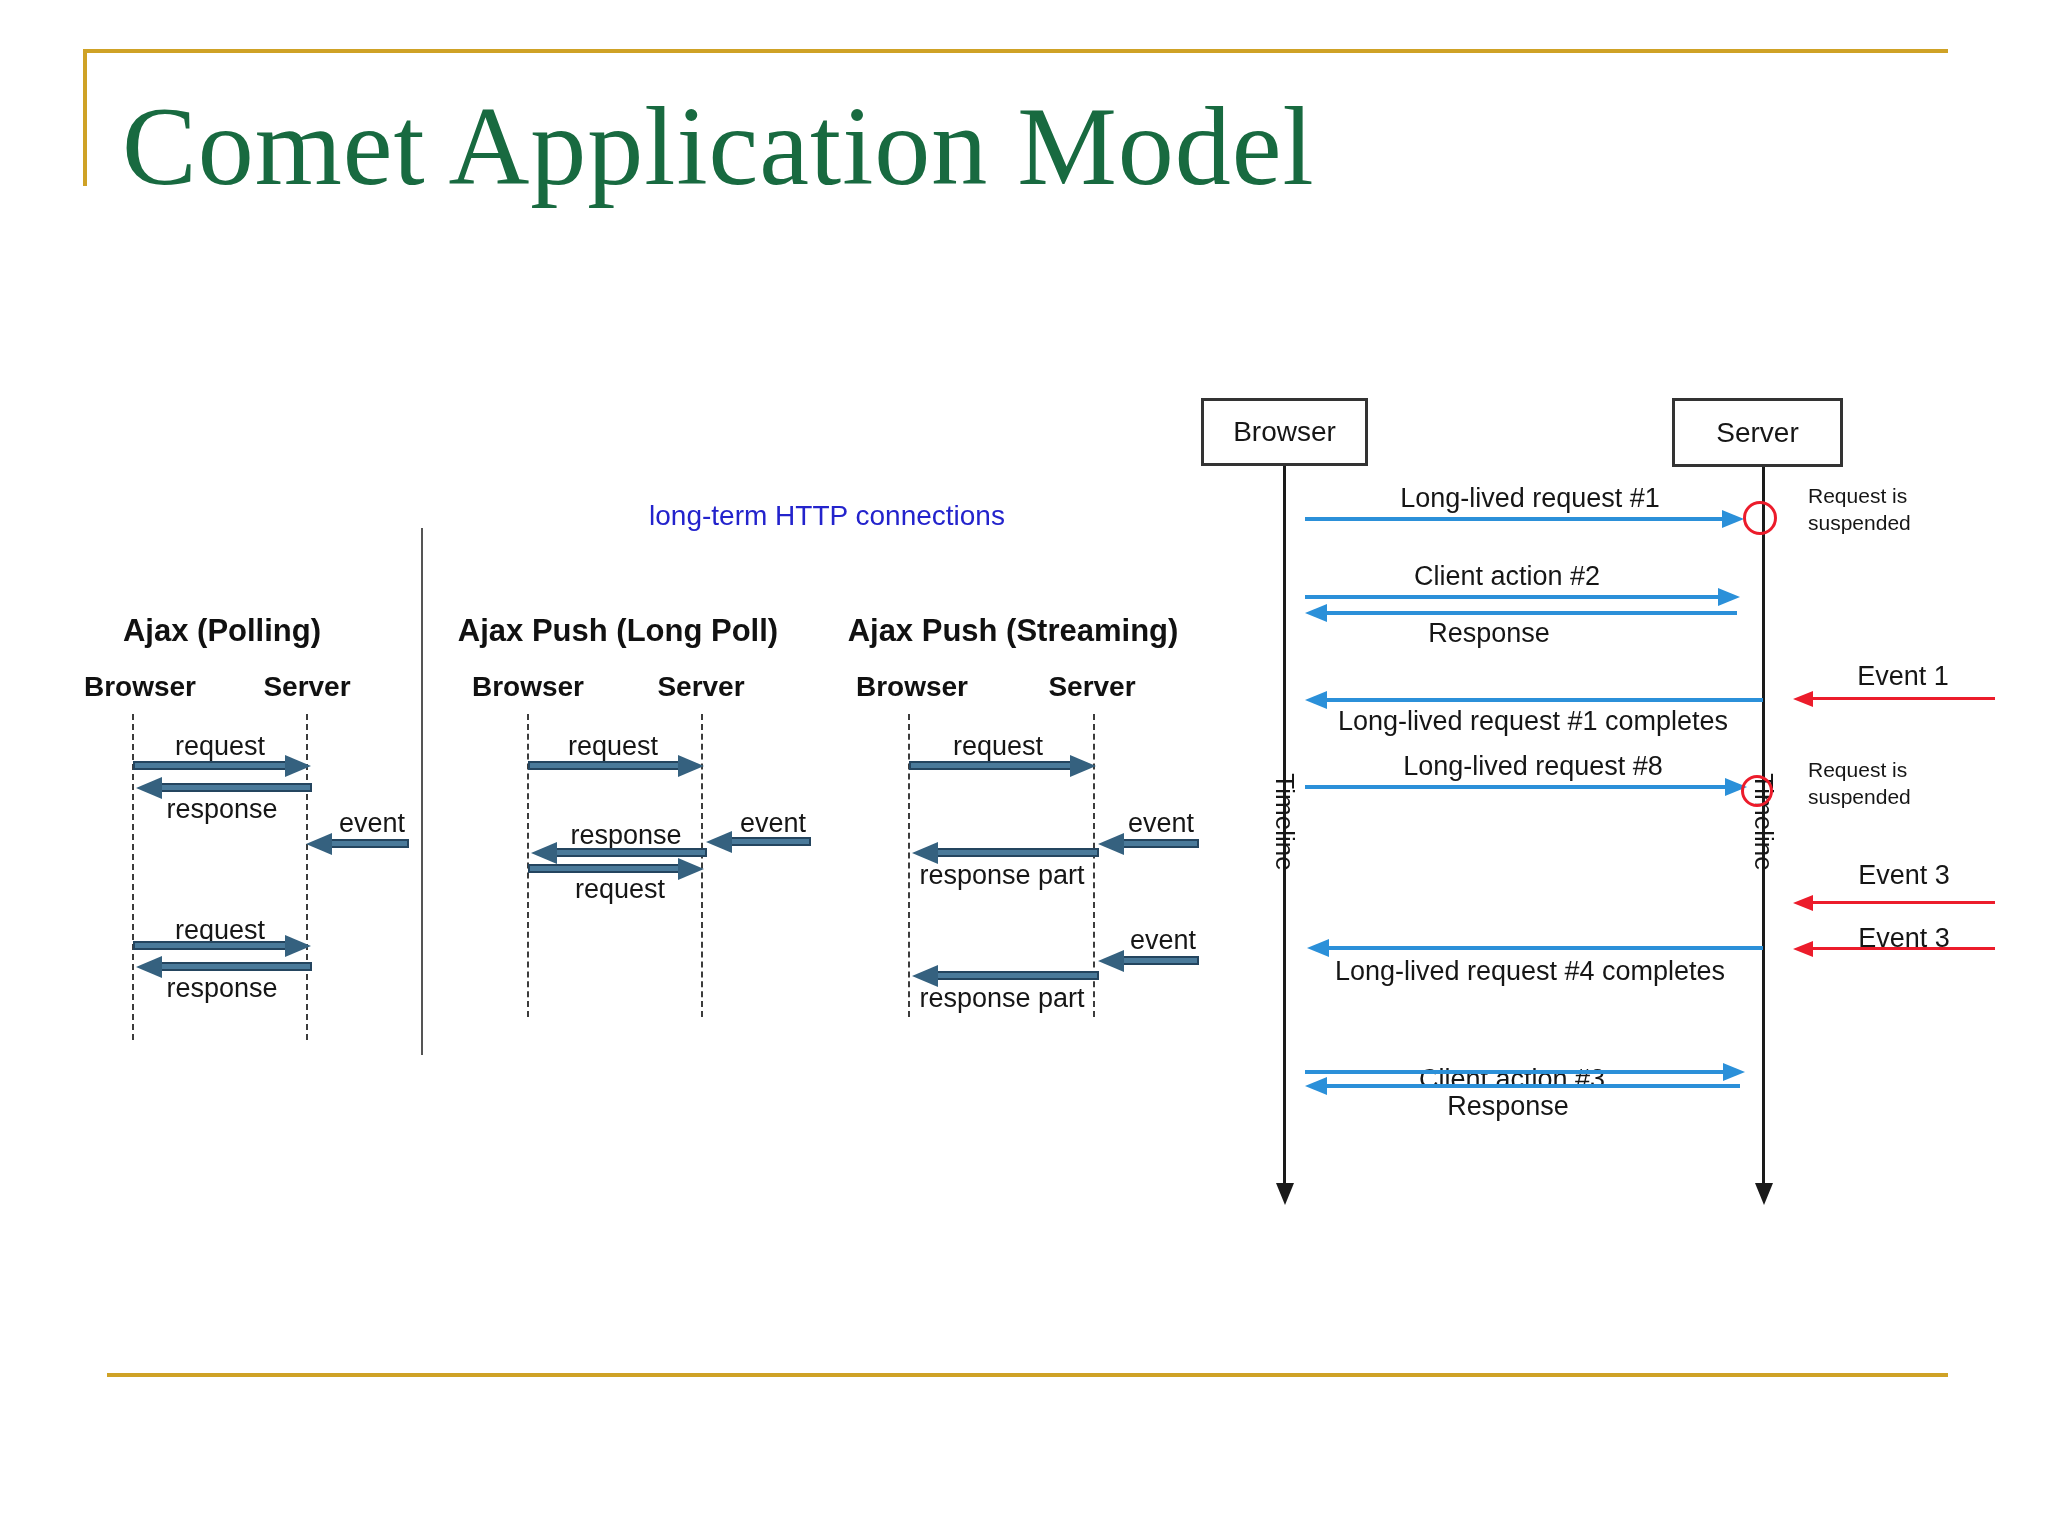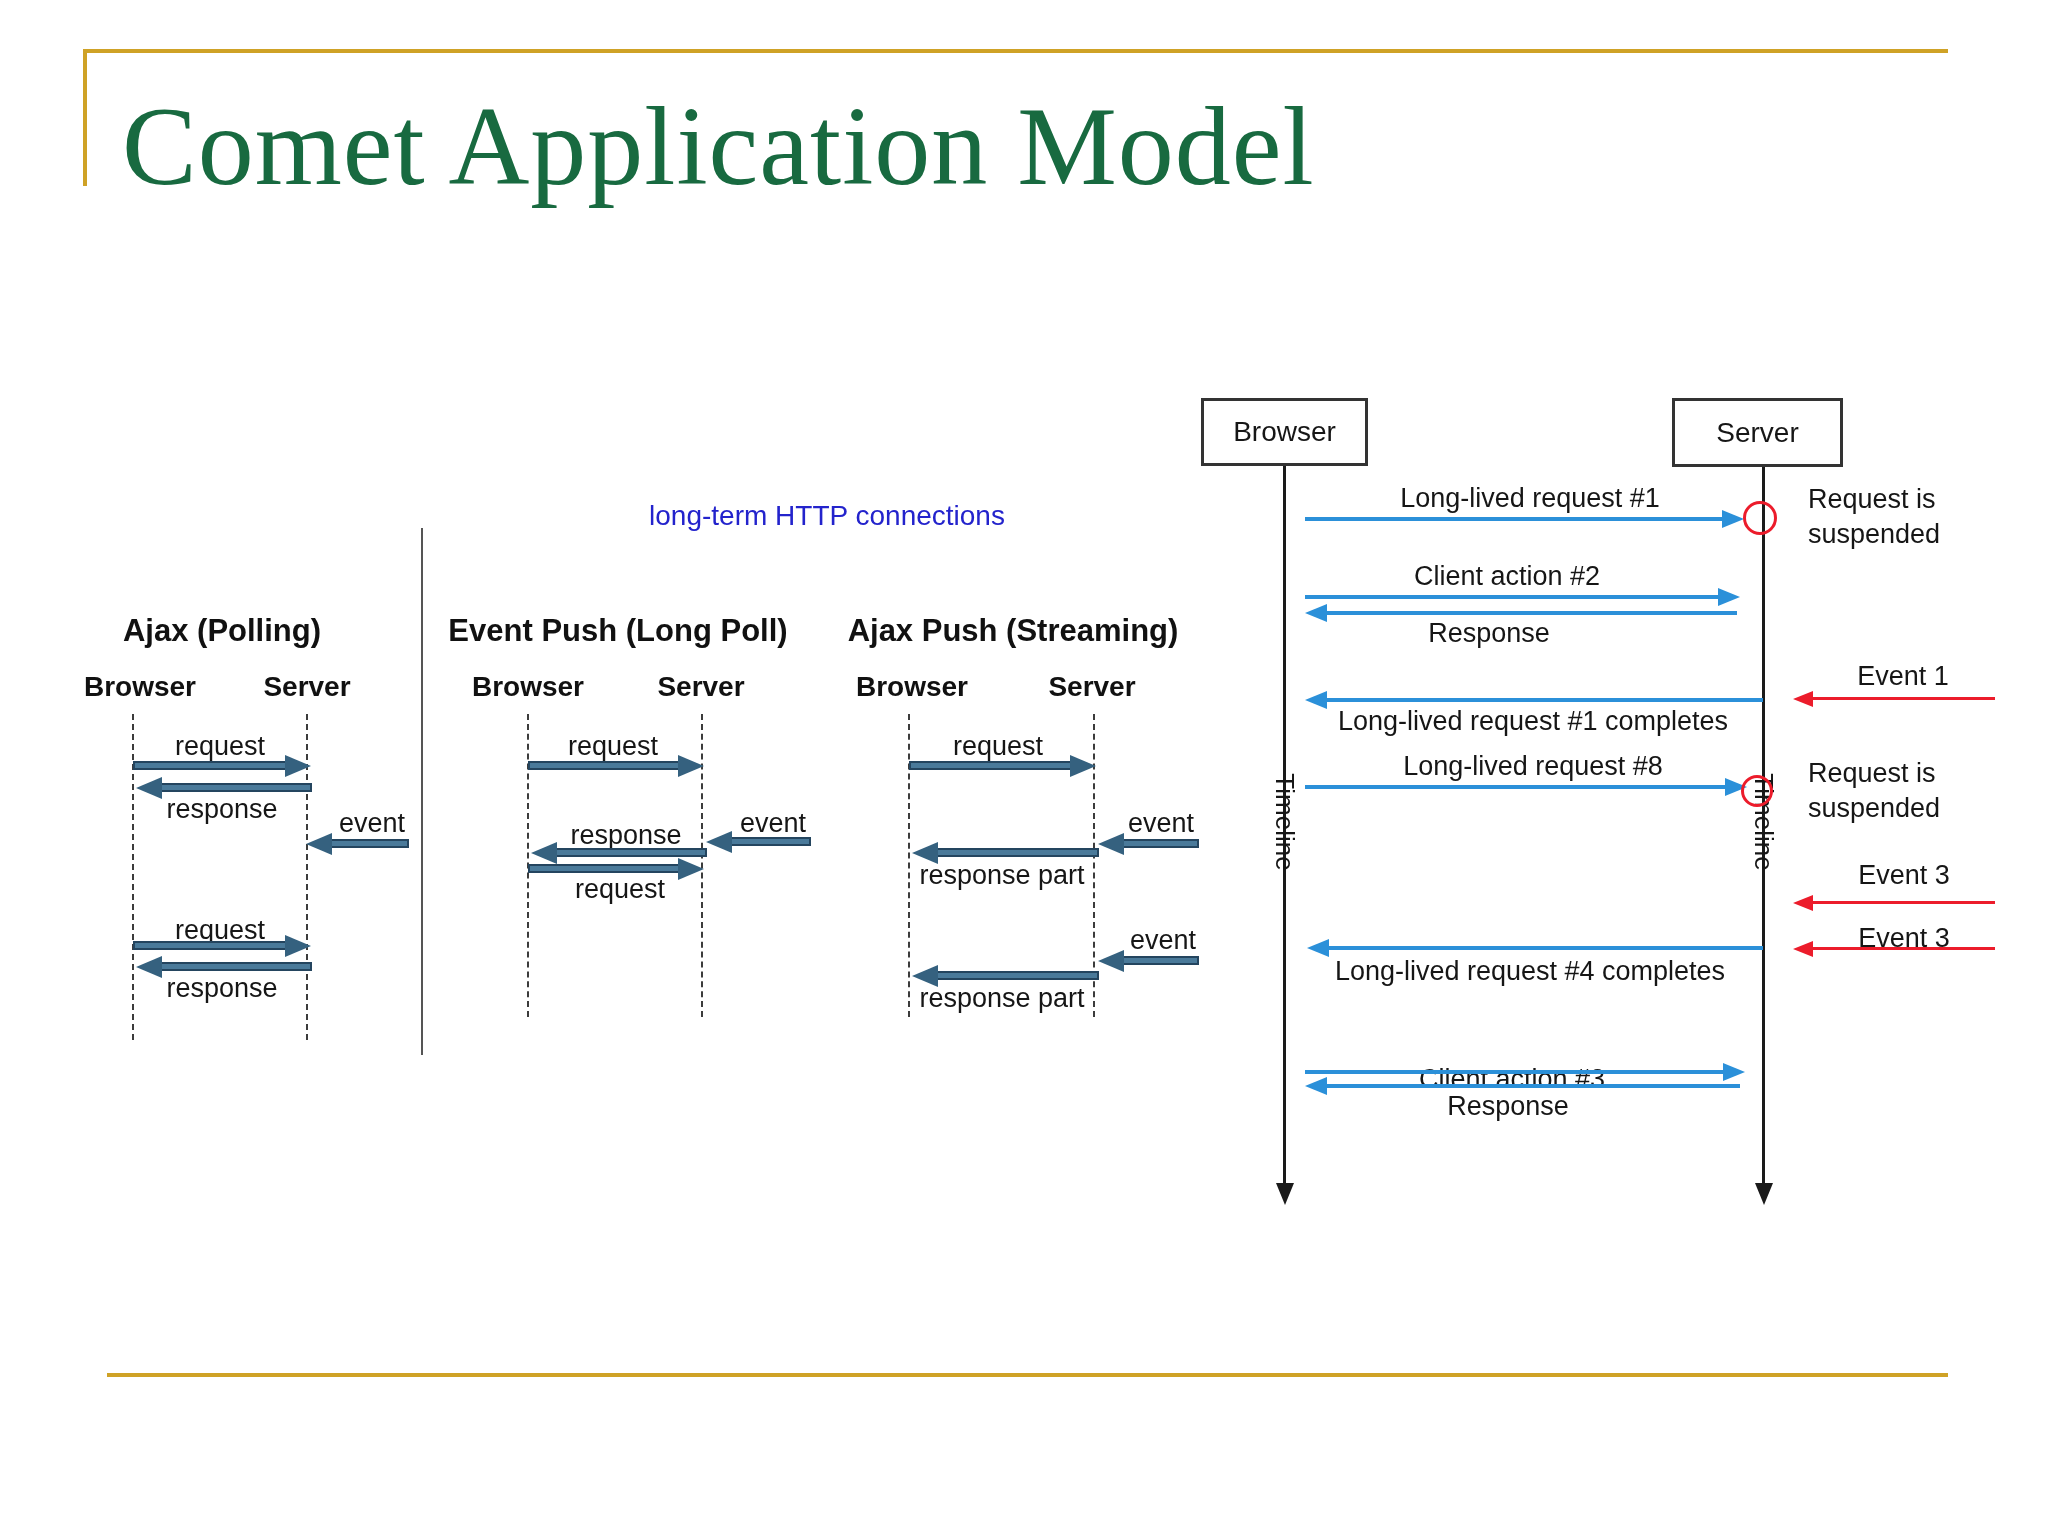--- a/index.html
+++ b/index.html
@@ -13,21 +13,21 @@
   .slide-title {
     position:absolute; left:122px; top:88px;
     font-family:"Liberation Serif", serif; font-weight:normal;
     font-size:112px; line-height:1.05; color:#186A40; white-space:nowrap;
     letter-spacing:1px;
   }
 
   
   .lbl { position:absolute; color:#161616; font-size:27px; line-height:1.15;
          white-space:nowrap; transform:translateX(-50%); }
-  .lbl-left { position:absolute; color:#161616; font-size:27px; line-height:1.3; }
+  .lbl-left { position:absolute; color:#161616; font-size:21px; line-height:1.3; }
   .mini-title { position:absolute; color:#111; font-size:31px; font-weight:bold;
                 white-space:nowrap; transform:translateX(-50%); }
   .actor { position:absolute; color:#111; font-size:28px; font-weight:bold;
            white-space:nowrap; transform:translateX(-50%); }
   .annotation { position:absolute; color:#2323CC; font-size:28px;
                 white-space:nowrap; transform:translateX(-50%); }
   .timeline-lbl { position:absolute; color:#161616; font-size:26px; white-space:nowrap;
                   transform:translate(-50%,-50%) rotate(90deg); }
 
   
@@ -100,21 +100,21 @@
   <div class="sa r" style="left:133px; top:761px; width:151px;"></div>
   <div class="sa l" style="left:159px; top:783px; width:149px;"></div>
   <div class="lbl" style="left:222px; top:794px;">response</div>
   <div class="lbl" style="left:372px; top:808px;">event</div>
   <div class="sa l" style="left:329px; top:839px; width:76px;"></div>
   <div class="lbl" style="left:220px; top:915px;">request</div>
   <div class="sa r" style="left:133px; top:941px; width:151px;"></div>
   <div class="sa l" style="left:159px; top:962px; width:149px;"></div>
   <div class="lbl" style="left:222px; top:973px;">response</div>
 
-  <div class="mini-title" style="left:618px; top:613px;">Event Push (Long Poll)</div>
+  <div class="mini-title" style="left:618px; top:613px;">Ajax Push (Long Poll)</div>
   <div class="actor" style="left:528px; top:671px;">Browser</div>
   <div class="actor" style="left:701px; top:671px;">Server</div>
   <div class="dash" style="left:527px; top:714px; height:303px;"></div>
   <div class="dash" style="left:701px; top:714px; height:303px;"></div>
 
   <div class="lbl" style="left:613px; top:731px;">request</div>
   <div class="sa r" style="left:528px; top:761px; width:149px;"></div>
   <div class="lbl" style="left:773px; top:808px;">event</div>
   <div class="sa l" style="left:729px; top:837px; width:78px;"></div>
   <div class="lbl" style="left:626px; top:820px;">response</div>

